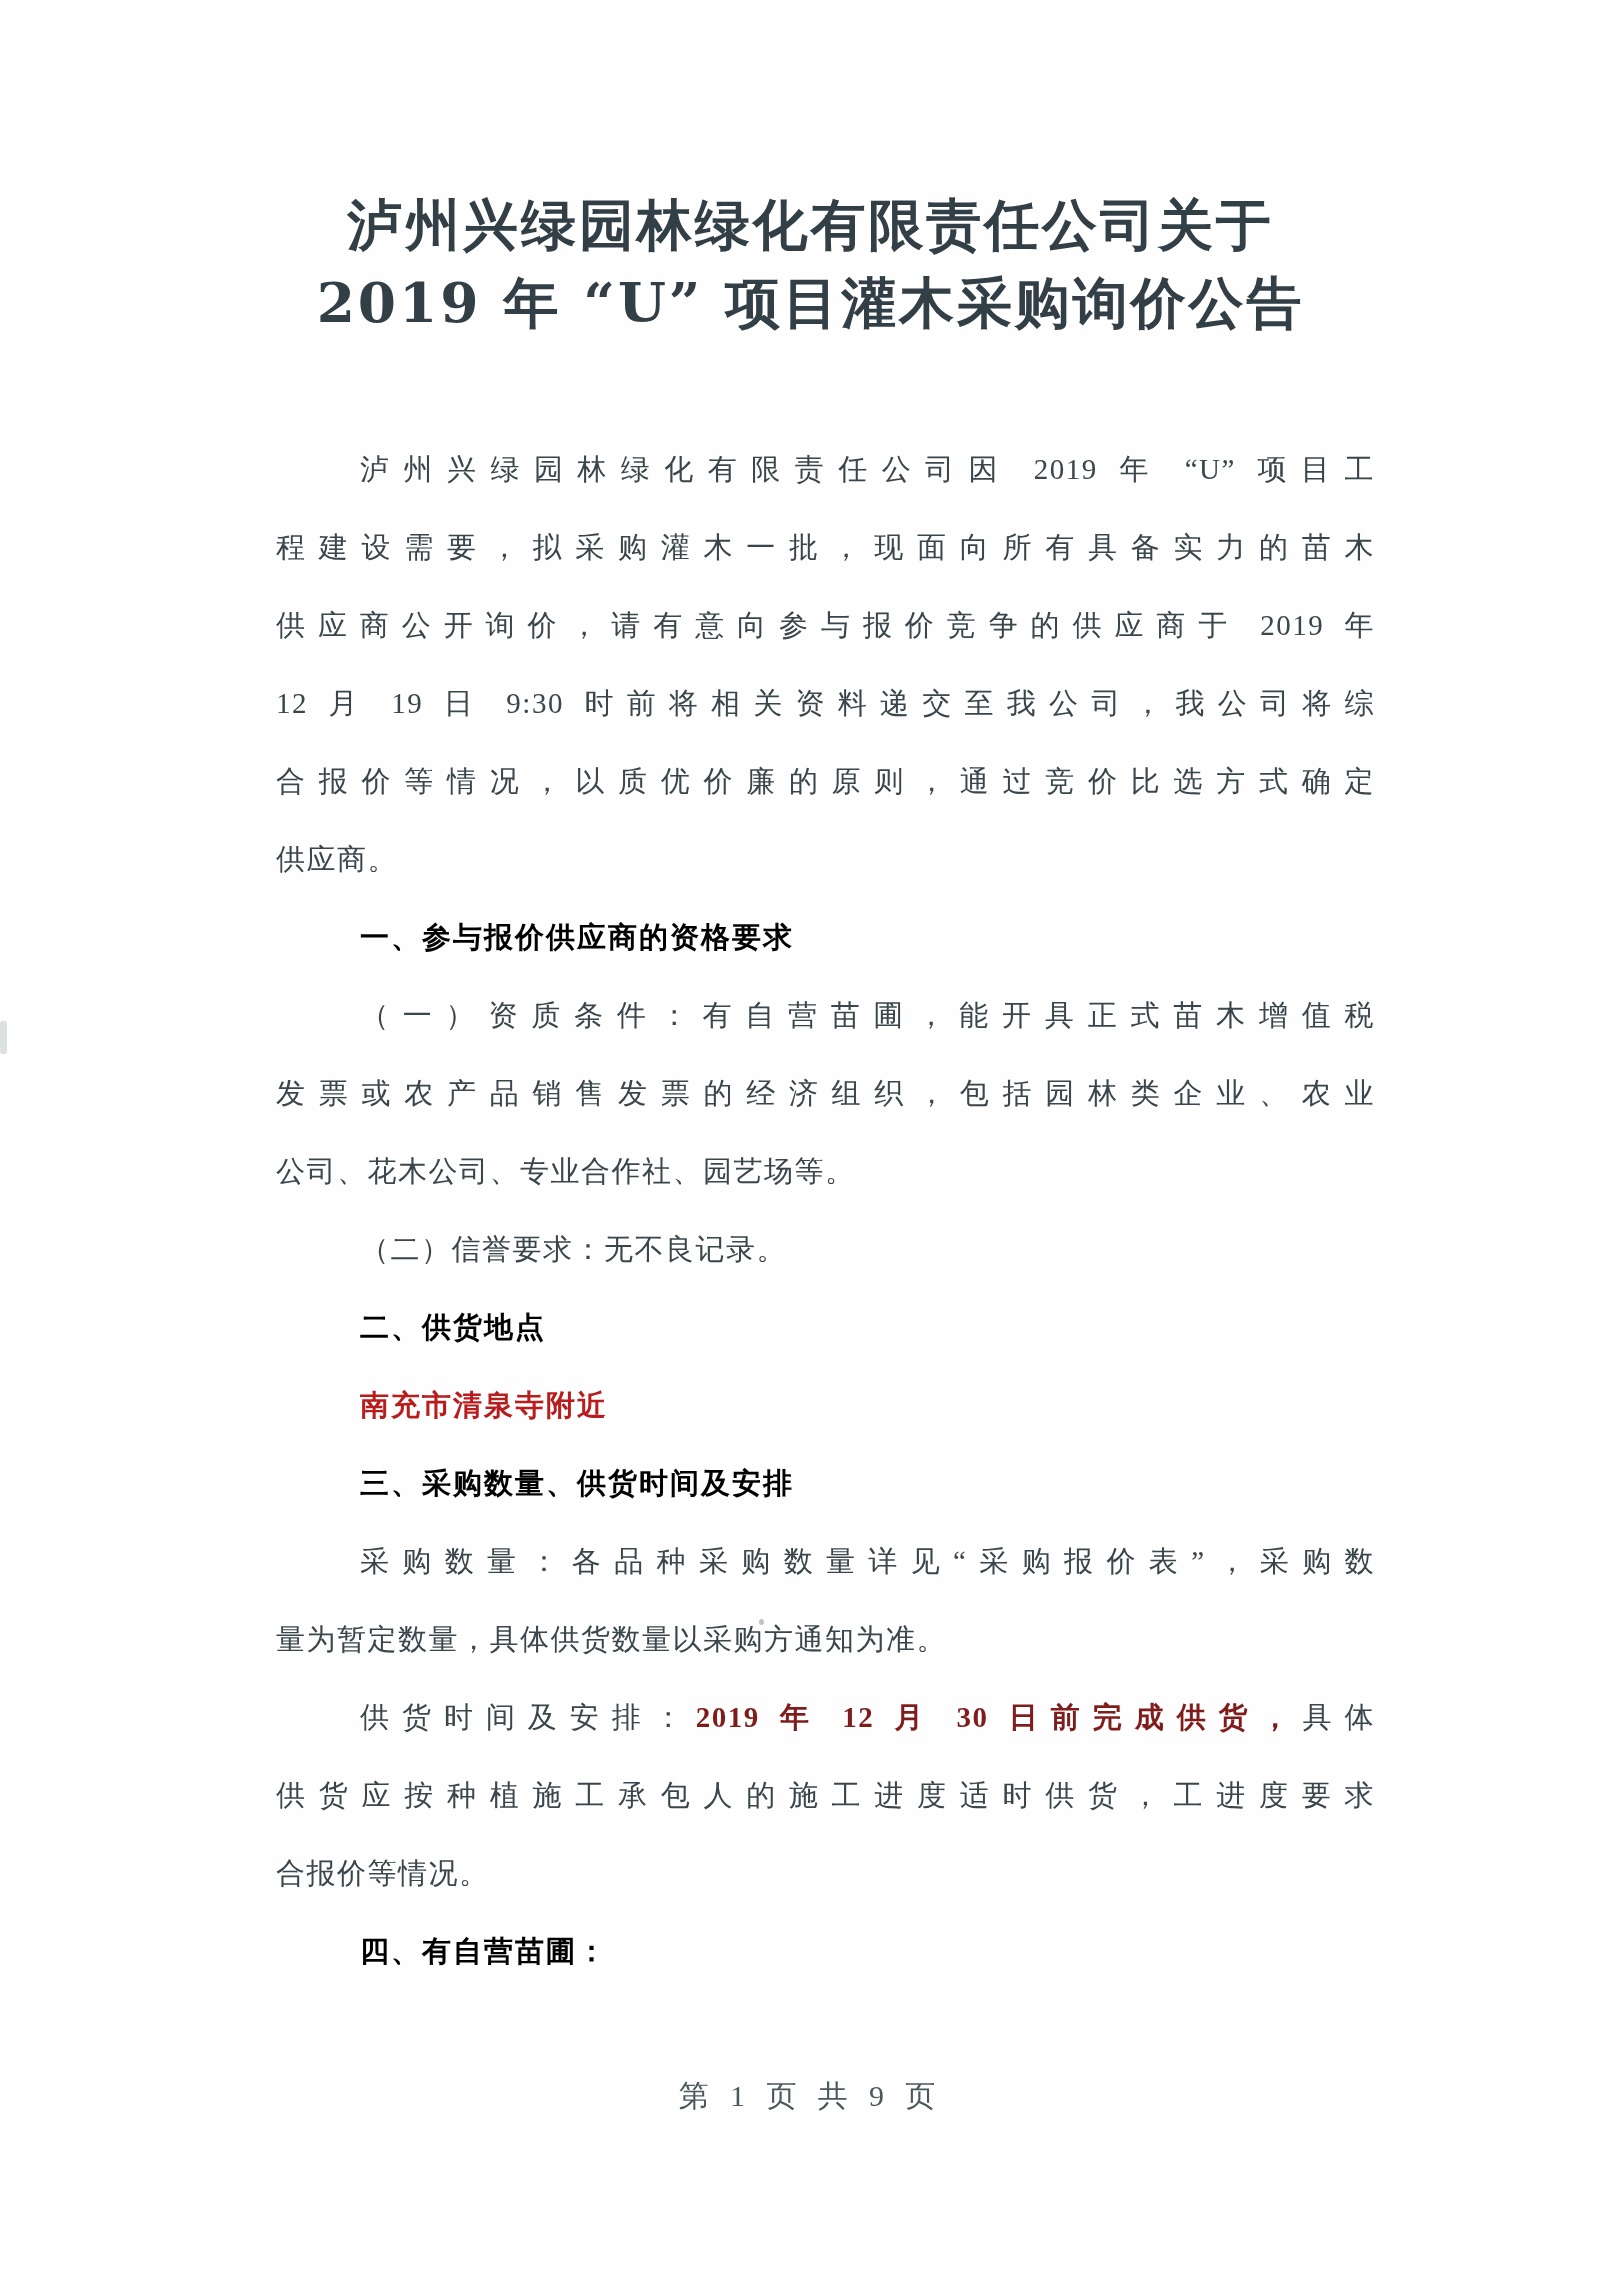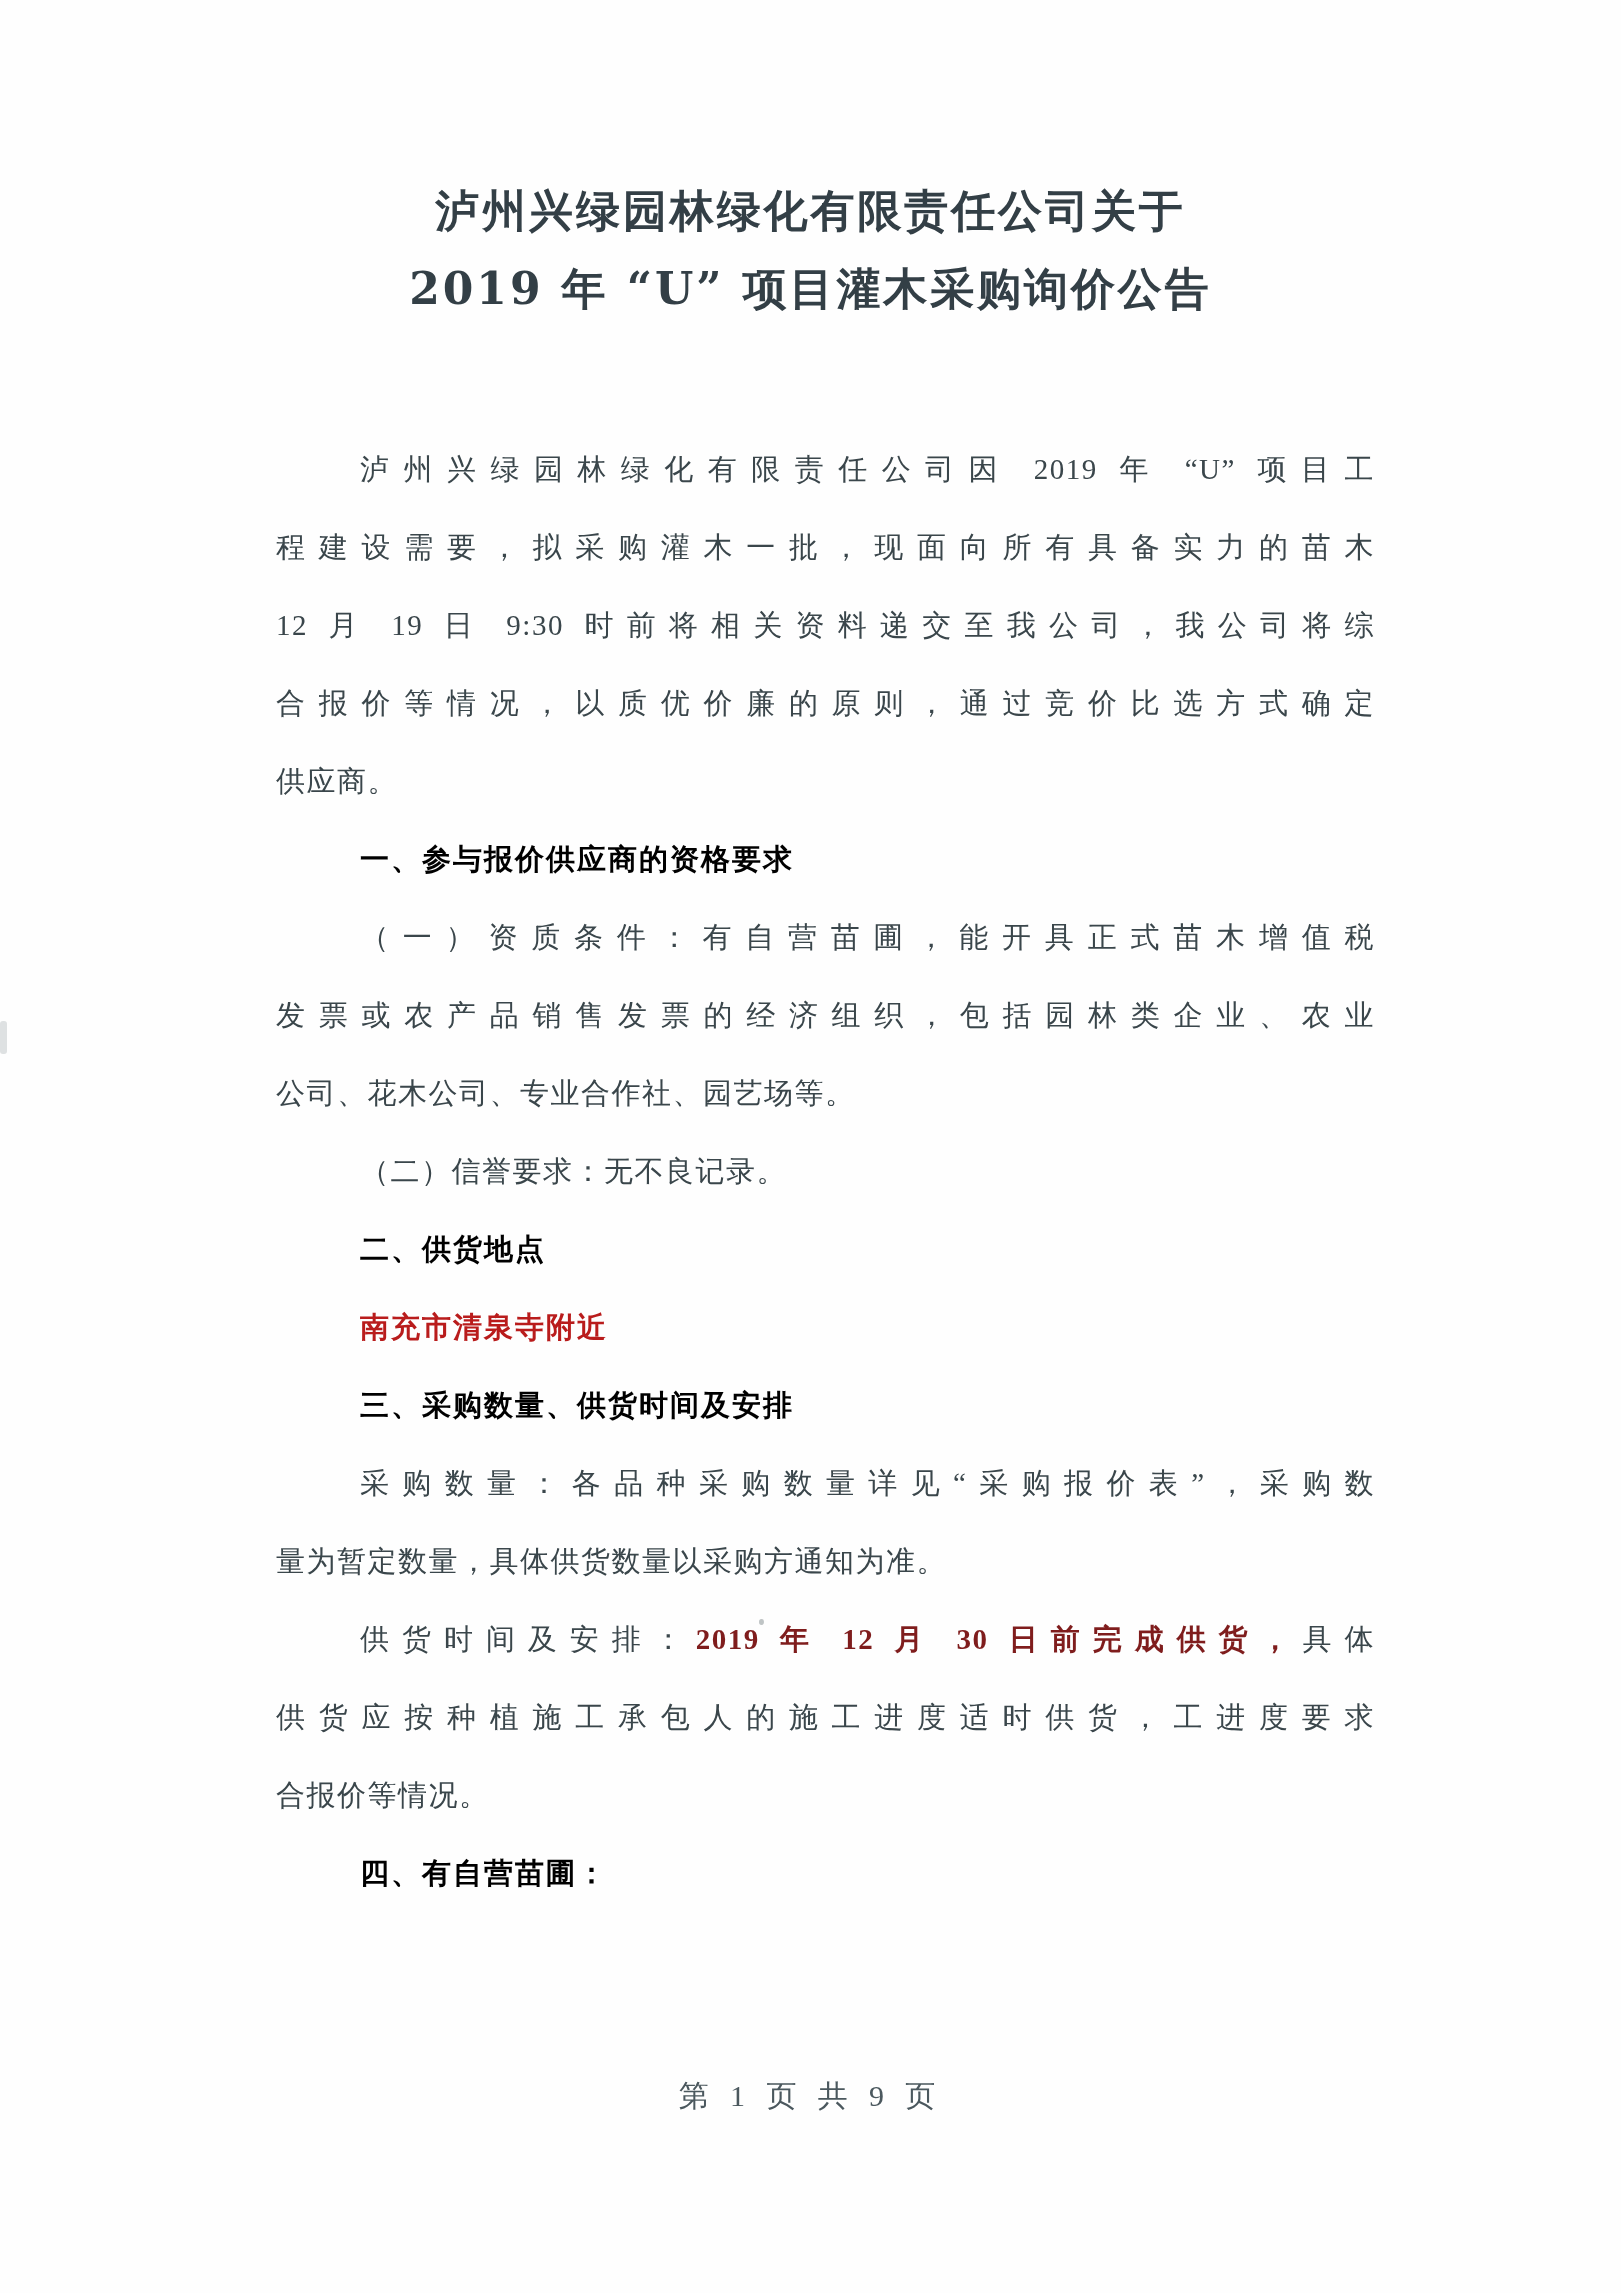--- a/index.html
+++ b/index.html
@@ -5,25 +5,25 @@
   html,body{margin:0;padding:0;background:#888;}
   .page{
     position:relative;
     width:1621px;height:2294px;
     background:#fefefe;
     overflow:hidden;
     font-family:"Liberation Serif","DejaVu Serif",serif;
   }
   
   .title{
-    position:absolute;top:172px;left:0;width:1621px;
+    position:absolute;top:186px;left:0;width:1621px;
     text-align:center;
     font-family:"DejaVu Serif","Liberation Serif",serif;
     font-weight:bold;
-    font-size:44px;line-height:78px;
+    font-size:55px;line-height:78px;
     color:#333f46;
     letter-spacing:2.9px;
   }
   
   .content{
     position:absolute;left:240px;top:430px;width:1135px;
   }
   .ln{
     height:78px;line-height:78px;
     font-size:29px;
@@ -71,20 +71,21 @@
 <div class="page">
 
   <div class="title">
     <div>泸州兴绿园林绿化有限责任公司关于</div>
     <div>2019 年 “U” 项目灌木采购询价公告</div>
   </div>
 
   <div class="content">
     <div class="ln j ind">泸州兴绿园林绿化有限责任公司因 2019 年 “U” 项目工</div>
     <div class="ln j">程建设需要，拟采购灌木一批，现面向所有具备实力的苗木</div>
+    <div class="ln j">供应商公开询价，请有意向参与报价竞争的供应商于 2019 年</div>
     <div class="ln j">12 月 19 日 9:30 时前将相关资料递交至我公司，我公司将综</div>
     <div class="ln j">合报价等情况，以质优价廉的原则，通过竞价比选方式确定</div>
     <div class="ln">供应商。</div>
 
     <div class="ln hd ind">一、参与报价供应商的资格要求</div>
 
     <div class="ln j ind">（一）资质条件：有自营苗圃，能开具正式苗木增值税</div>
     <div class="ln j">发票或农产品销售发票的经济组织，包括园林类企业、农业</div>
     <div class="ln">公司、花木公司、专业合作社、园艺场等。</div>
 

